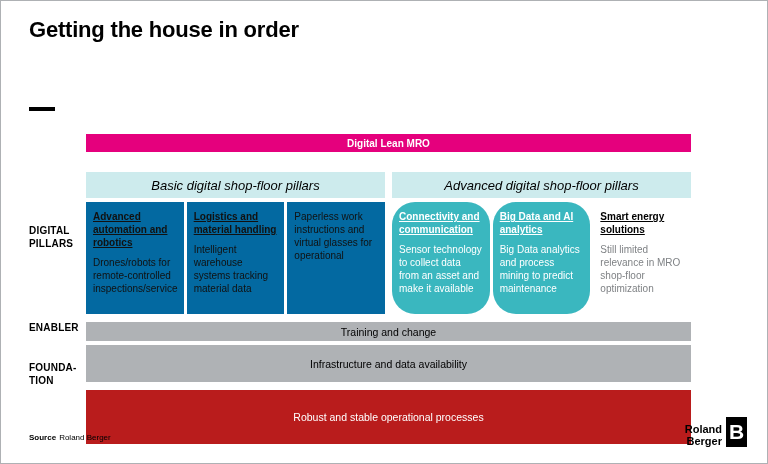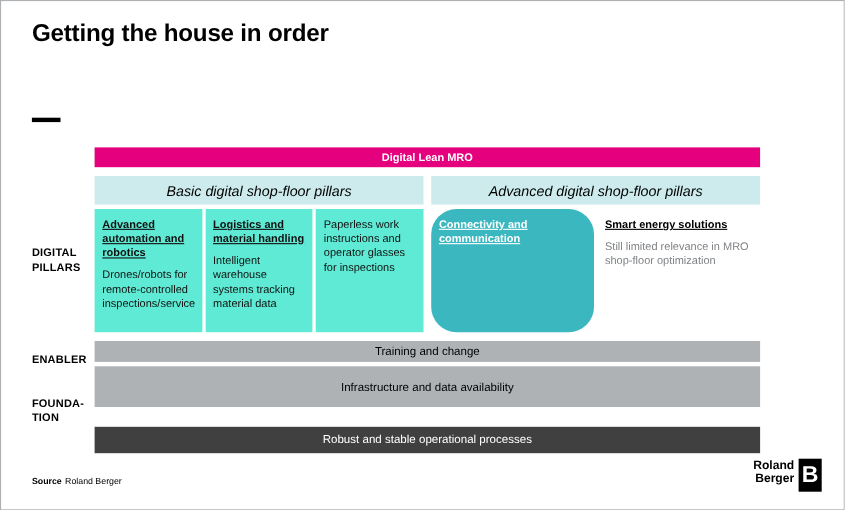--- a/index.html
+++ b/index.html
@@ -56,72 +56,72 @@
     left: 85px; top: 133px;
     width: 605px;
   }
   .pink-bar {
     height: 18px;
     background: #E5007D;
     color: #fff;
     font-size: 10px;
     font-weight: bold;
     display: flex; align-items: center; justify-content: center;
-    margin-bottom: 8px;
+    margin-bottom: 20px;
   }
   .sections { display: flex; gap: 7px; }
   .section { flex: 1; min-width: 0; }
   .section-header {
     height: 26px;
     background: #CDEBED;
     font-size: 13px;
     font-style: italic;
     display: flex; align-items: center; justify-content: center;
     margin-bottom: 4px;
   }
   .cols { display: flex; gap: 3px; }
   .pillar-col {
     flex: 1; min-width: 0;
     height: 112px;
     padding: 8px 7px;
     font-size: 10px;
     line-height: 1.3;
   }
-  .pillar-col.light { background: #5eead4; color: #111; }
+  .pillar-col.light { background: #0369a1; color: #111; }
   .pillar-col.teal  { background: #3AB7BF; color: #fff; border-radius: 23px; }
   .pillar-col.white { background: #ffffff; color: #000; }
   .pillar-title {
     font-weight: bold;
     text-decoration: underline;
     margin-bottom: 7px;
   }
   .pillar-col.white .pillar-body { color: #7f8285; }
 
   .hbar {
     display: flex; align-items: center; justify-content: center;
     font-size: 10.5px;
     font-weight: normal;
   }
   .hbar.b1 { margin-top: 8px; height: 19px; background: #AFB2B5; color: #000; }
   .hbar.b2 { margin-top: 4px; height: 37px; background: #AFB2B5; color: #000; }
-  .hbar.b3 { margin-top: 18px; height: 24px; background: #404040; color: #fff; }
+  .hbar.b3 { margin-top: 8px; height: 54px; background: #b91c1c; color: #fff; }
 
   
   .source-line {
     position: absolute;
     left: 28px; top: 432px;
     font-size: 8px;
     text-align: right;
   }
   .source-line .src-label { font-weight: bold; margin-right: 3px; }
 
   .logo {
     position: absolute;
     right: 20px; top: 416px;
-    display: flex; align-items: flex-start; gap: 4px;
+    display: flex; align-items: flex-end; gap: 4px;
   }
   .logo-text { font-size: 11px; font-weight: bold; line-height: 1.1; text-align: right; }
   .logo-b {
     width: 21px; height: 30px;
     background: #000; color: #fff;
     font-size: 21px; font-weight: bold;
     display: flex; align-items: center; justify-content: center;
   }
 </style>
 </head>
@@ -147,30 +147,35 @@
         <div class="cols">
           <div class="pillar-col light">
             <div class="pillar-title">Advanced automation and robotics</div>
             <div class="pillar-body">Drones/robots for remote-controlled inspections/service</div>
           </div>
           <div class="pillar-col light">
             <div class="pillar-title">Logistics and material handling</div>
             <div class="pillar-body">Intelligent warehouse systems tracking material data</div>
           </div>
           <div class="pillar-col light">
-            <div class="pillar-body">Paperless work instructions and operator glasses for inspections</div>
+            <div class="pillar-body">Paperless work instructions and virtual glasses for operational</div>
           </div>
         </div>
       </div>
 
       <div class="section">
         <div class="section-header">Advanced digital shop-floor pillars</div>
         <div class="cols">
           <div class="pillar-col teal">
             <div class="pillar-title">Connectivity and communication</div>
+            <div class="pillar-body">Sensor technology to collect data from an asset and make it available</div>
+          </div>
+          <div class="pillar-col teal">
+            <div class="pillar-title">Big Data and AI analytics</div>
+            <div class="pillar-body">Big Data analytics and process mining to predict maintenance</div>
           </div>
           <div class="pillar-col white">
             <div class="pillar-title">Smart energy solutions</div>
             <div class="pillar-body">Still limited relevance in MRO shop-floor optimization</div>
           </div>
         </div>
       </div>
 
     </div>
 

